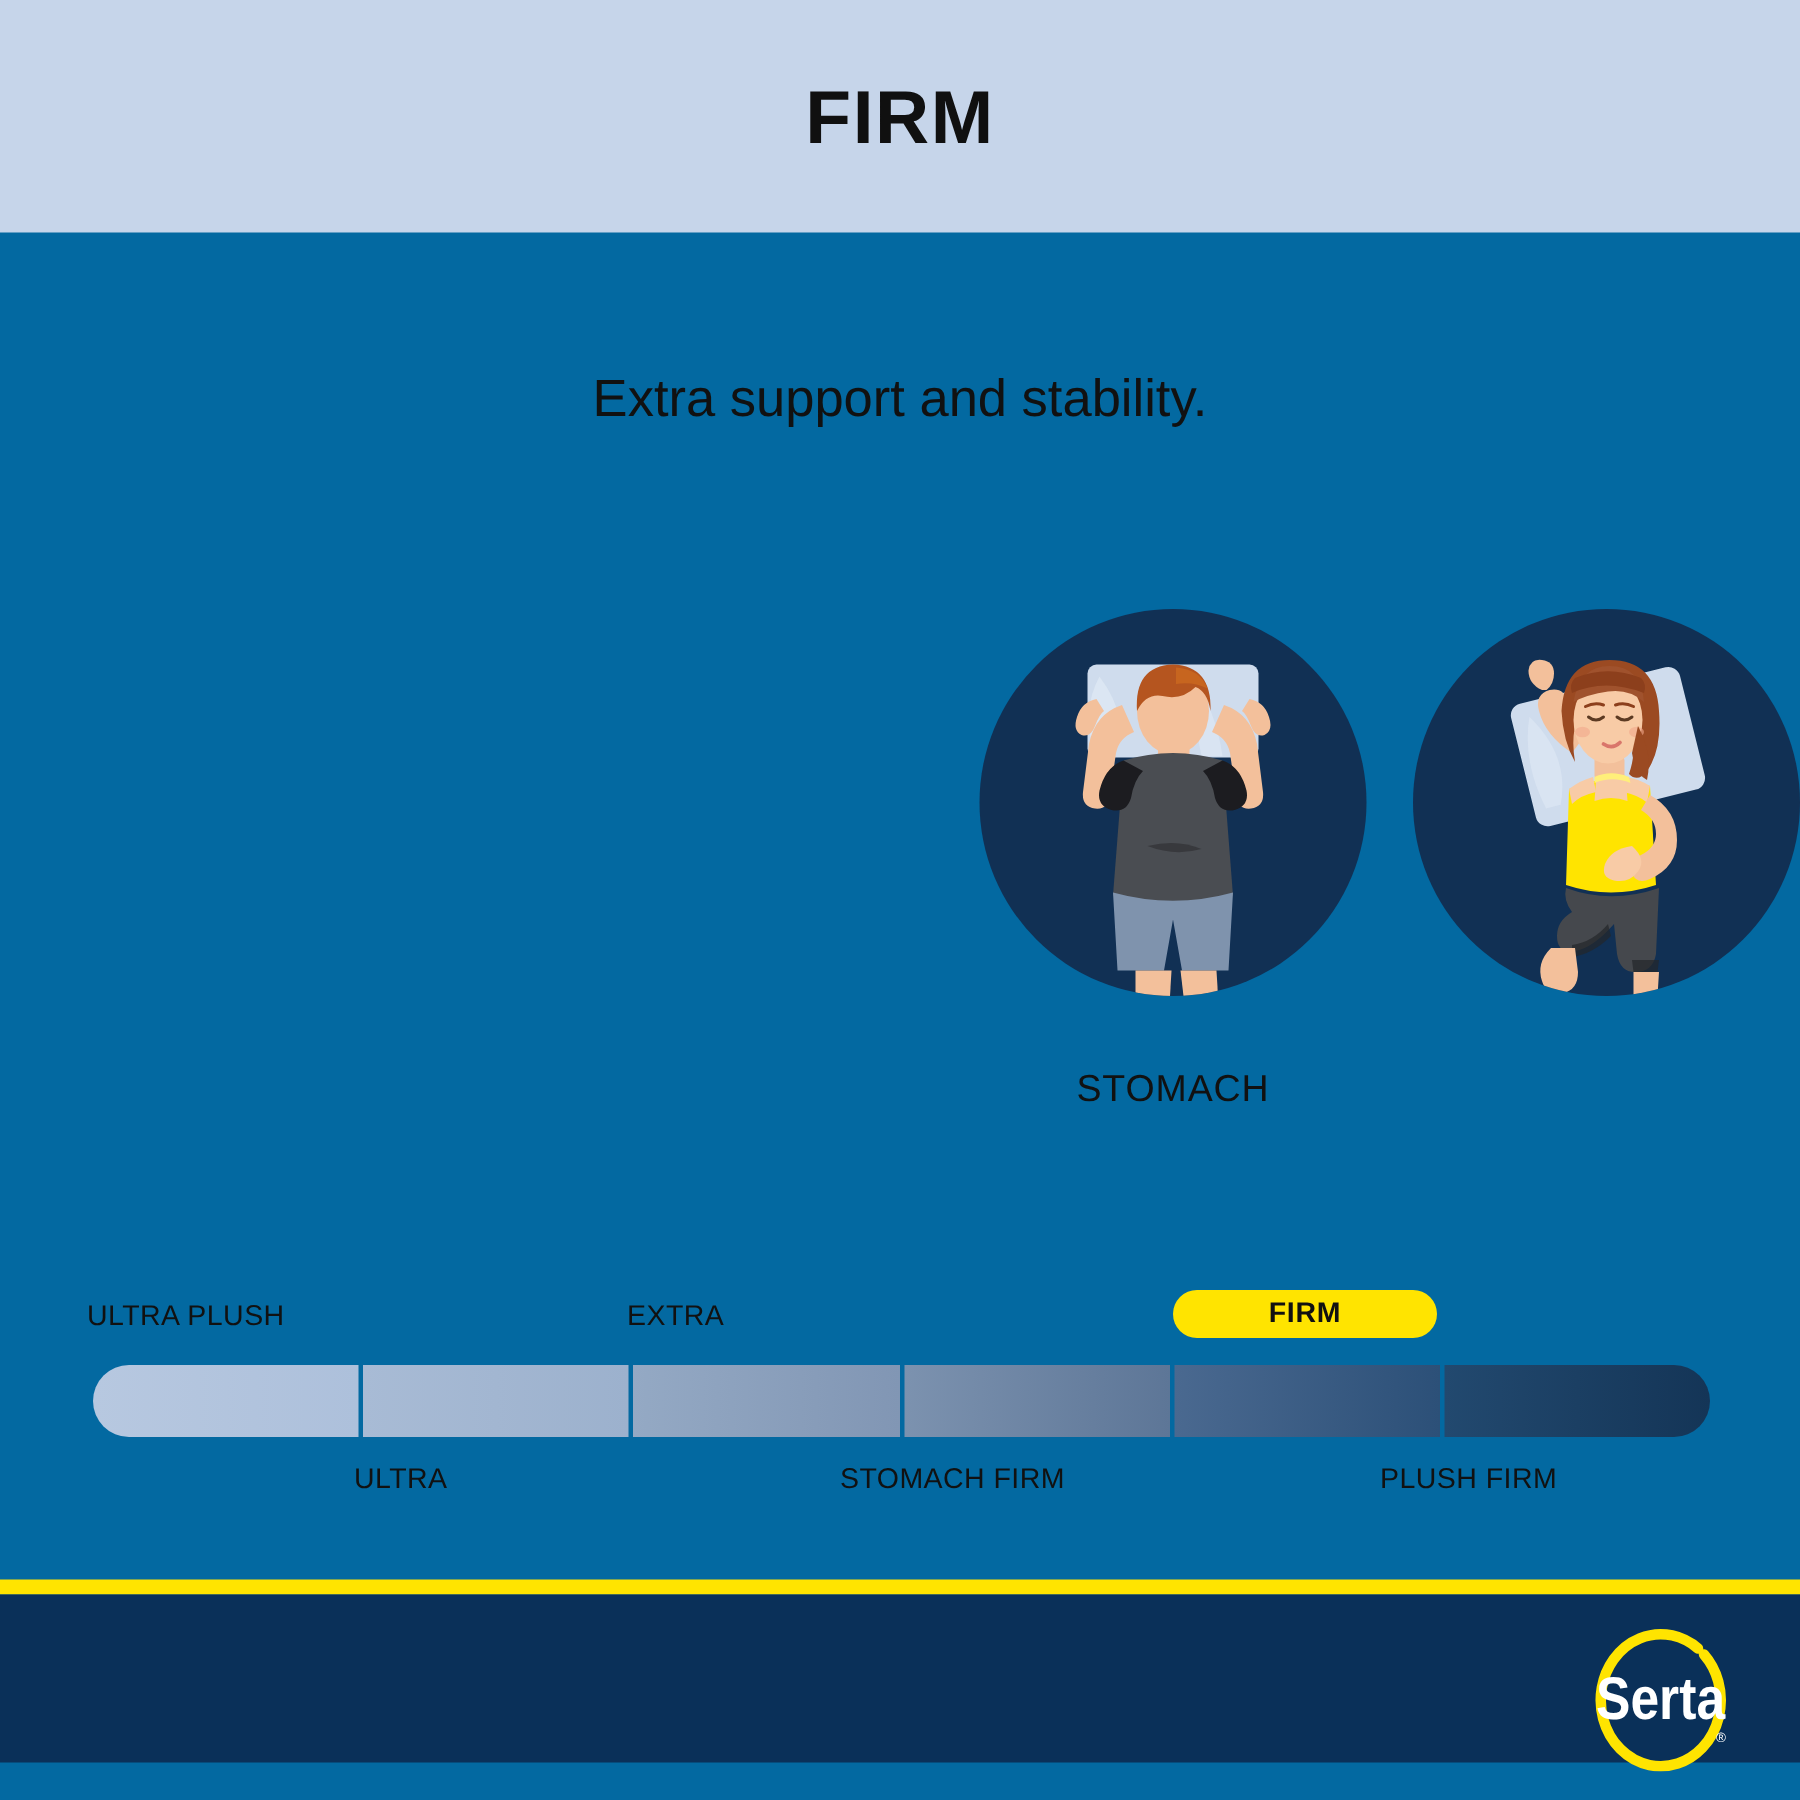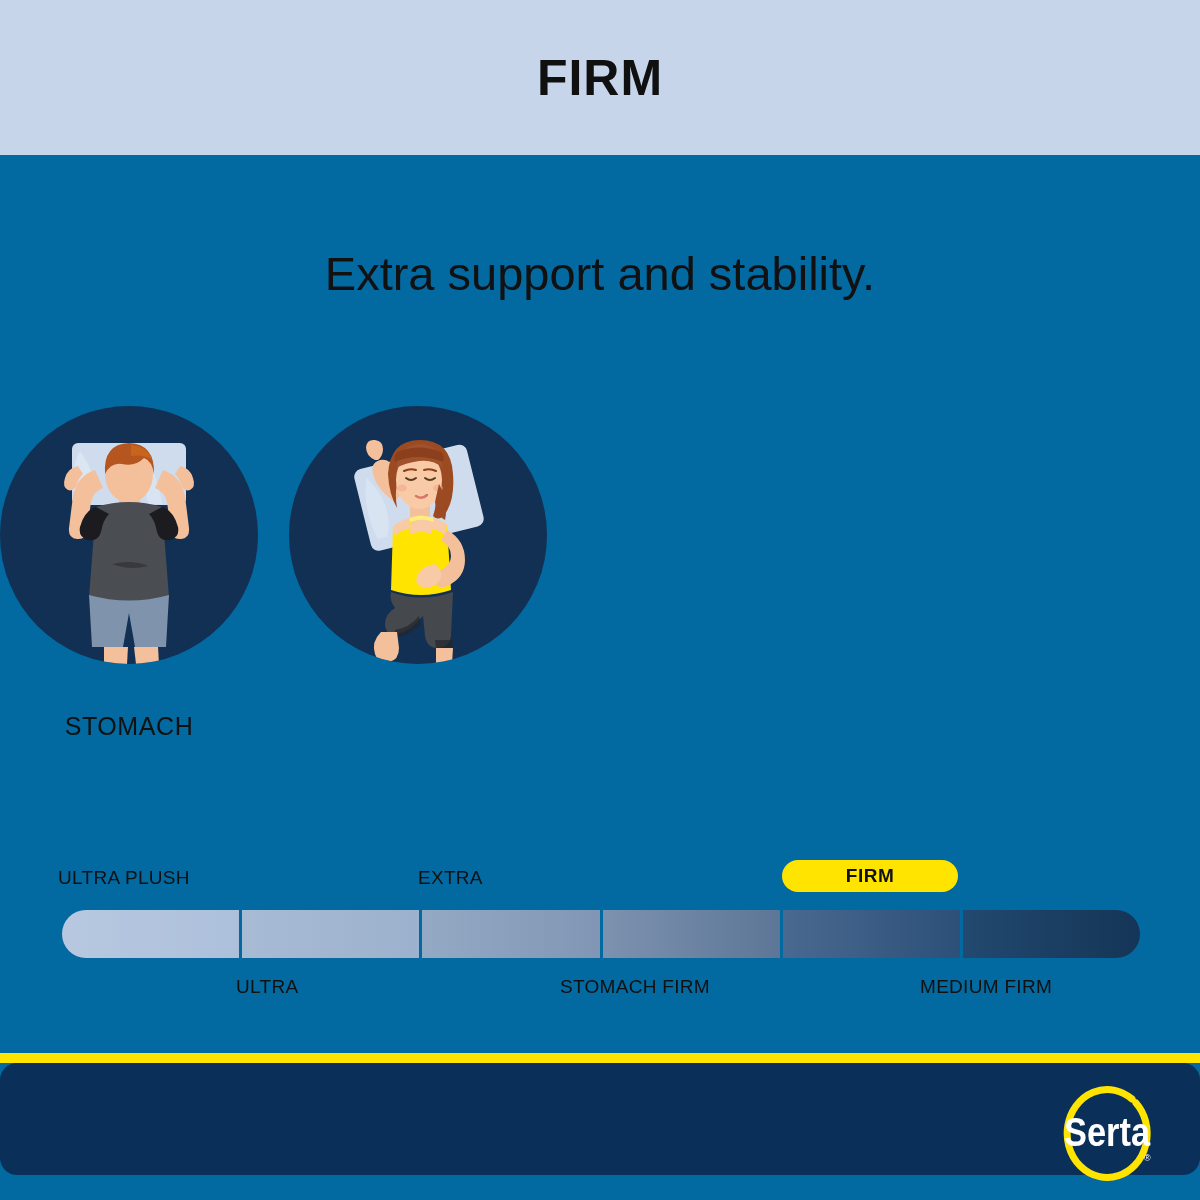--- a/index.html
+++ b/index.html
@@ -20,28 +20,28 @@
   }
   .header-title {
     font-size:50px; font-weight:bold; color:#101010;
     letter-spacing:1px; line-height:1;
   }
 
   
   .subtitle {
     position:absolute; left:0; top:243px; width:1200px;
     text-align:center; color:#111111;
-    font-size:47px; line-height:1.34; font-weight:300;
+    font-size:35px; line-height:1.34; font-weight:300;
   }
   .subtitle div { white-space:nowrap; }
 
   
   .positions {
     position:absolute; left:0; top:406px; width:1200px;
-    display:flex; justify-content:flex-start; gap:31px;
+    display:flex; justify-content:flex-end; gap:31px;
   }
   .position { width:258px; }
   .circle {
     width:258px; height:258px; border-radius:50%;
     background:#113054; position:relative; overflow:hidden;
   }
   .pos-label {
     margin-top:48px; text-align:center;
     font-size:25px; color:#111; letter-spacing:0.6px; font-weight:400;
   }
@@ -73,21 +73,20 @@
   .seg:last-child  { border-radius:0 24px 24px 0; }
 
   
   .yellow-rule {
     position:absolute; left:0; top:1053px; width:1200px; height:10px;
     background:#ffe400;
   }
   .footer {
     position:absolute; left:0; top:1063px; width:1200px; height:112px;
     background:#0a3059;
-    border-radius:17px;
   }
   .serta-logo {
     position:absolute; right:42px; top:22px; width:100px; height:96px;
   }
 </style>
 </head>
 <body>
 
 <div class="page">
 
@@ -202,21 +201,21 @@
       <div class="seg" style="background:linear-gradient(to right,#b7c8e0,#adc0db);"></div>
       <div class="seg" style="background:linear-gradient(to right,#a8bbd5,#9cb1cd);"></div>
       <div class="seg" style="background:linear-gradient(to right,#94a9c4,#8196b4);"></div>
       <div class="seg" style="background:linear-gradient(to right,#7c92af,#5d7697);"></div>
       <div class="seg" style="background:linear-gradient(to right,#4a6990,#2c5078);"></div>
       <div class="seg" style="background:linear-gradient(to right,#22496f,#143557);"></div>
     </div>
 
     <div class="bottom-label" style="left:236px;">ULTRA</div>
     <div class="bottom-label" style="left:560px;">STOMACH FIRM</div>
-    <div class="bottom-label" style="left:920px;">MEDIUM FIRM</div>
+    <div class="bottom-label" style="left:920px;">PLUSH FIRM</div>
   </div>
 
   <div class="yellow-rule"></div>
   <div class="footer">
     <div class="serta-logo">
       <svg viewBox="0 0 100 96" width="100" height="96">
         <path d="M78 18 A40 44 0 1 1 74 14" fill="none" stroke="#ffe400" stroke-width="7" stroke-linecap="round"></path>
         <text x="49" y="61" text-anchor="middle" fill="#ffffff" font-family="'Liberation Sans', sans-serif" font-size="40" font-weight="bold" font-stretch="condensed" transform="scale(0.86 1) translate(8 0)">Serta</text>
         <text x="86" y="76" fill="#ffffff" font-family="'Liberation Sans', sans-serif" font-size="9">®</text>
       </svg>

